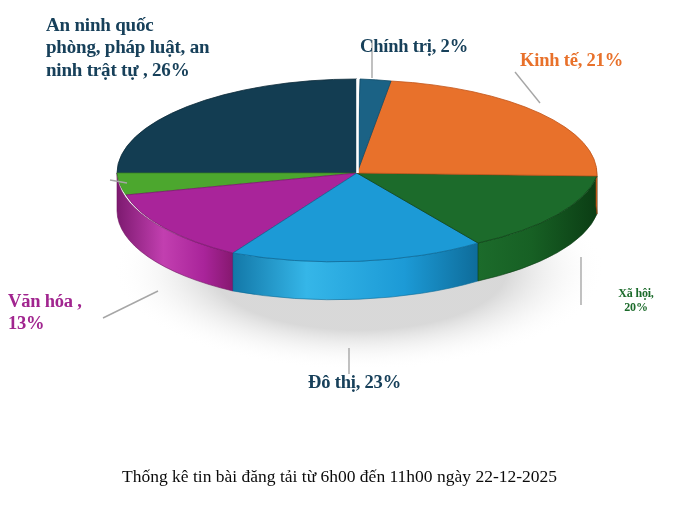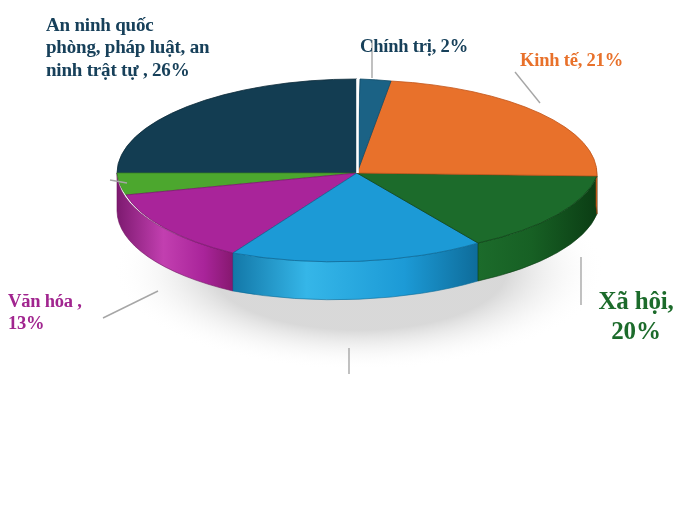--- a/index.html
+++ b/index.html
@@ -77,21 +77,21 @@
     width: 155px;
     text-align: left;
     font-size: 18.5px;
     color: #E8712B;
   }
   .lbl-xahoi {
     left: 596px;
     top: 286px;
     width: 80px;
     text-align: center;
-    font-size: 25px;
+    font-size: 12px;
     color: #1C6B2B;
   }
   .caption {
     position: absolute;
     left: 0;
     top: 466px;
     width: 679px;
     text-align: center;
     font-family: "Liberation Serif", "DejaVu Serif", serif;
     font-size: 17.5px;
@@ -175,22 +175,24 @@
   </svg>
 
   <div class="label lbl-anninh">An ninh quốc
 phòng, pháp luật, an
 ninh trật tự , 26%</div>
 
 
   <div class="label lbl-vanhoa">Văn hóa ,
 13%</div>
 
+  <div class="label lbl-dothi">Đô thị, 23%</div>
 
   <div class="label lbl-chinhtri">Chính trị, 2%</div>
 
   <div class="label lbl-kinhte">Kinh tế, 21%</div>
 
   <div class="label lbl-xahoi">Xã hội,
 20%</div>
 
+  <div class="caption">Thống kê tin bài đăng tải từ 6h00 đến 11h00 ngày 22-12-2025</div>
 
 </div>
 
 </body></html>

